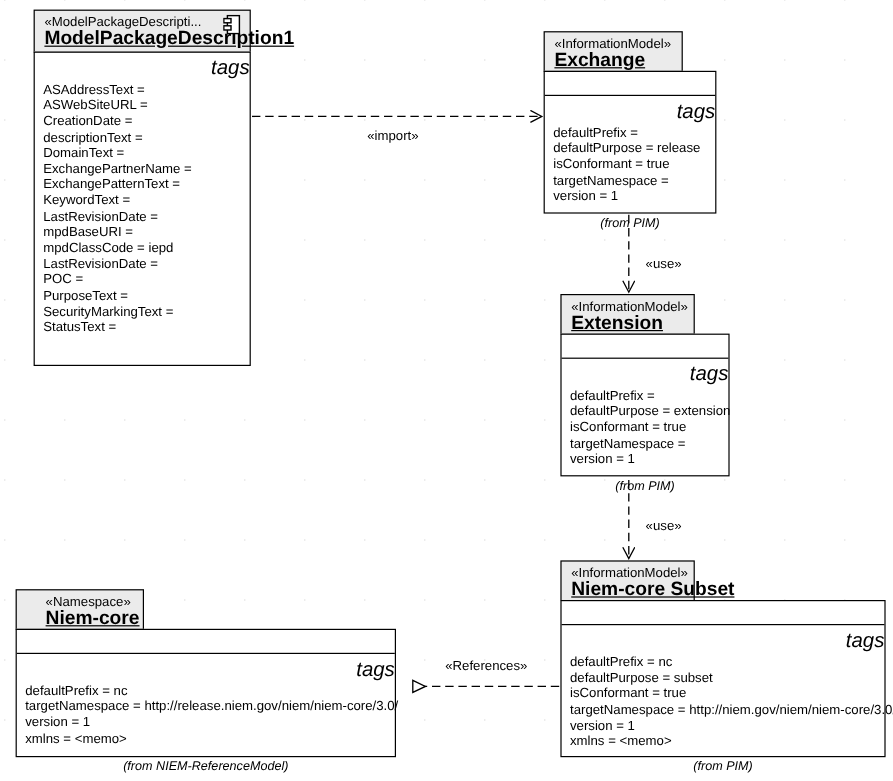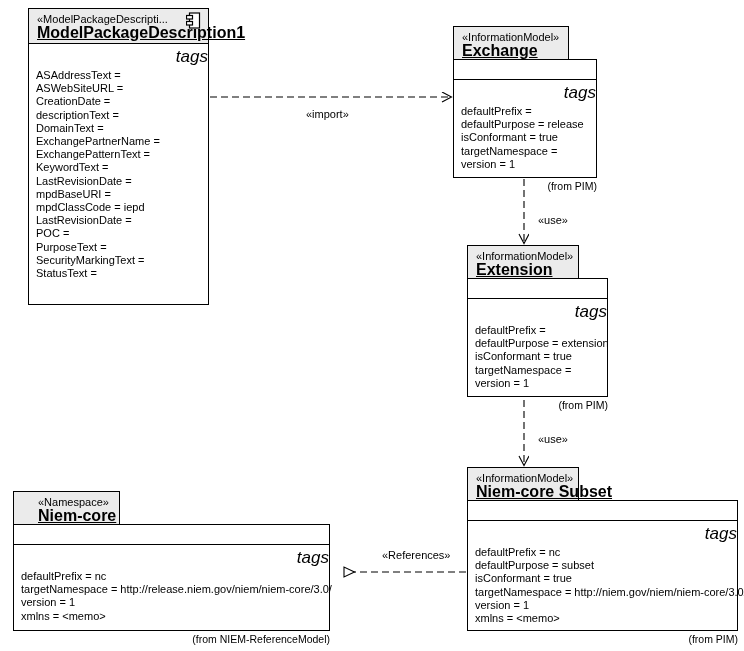--- a/index.html
+++ b/index.html
@@ -80,23 +80,24 @@
   .comp-icon {
     position: absolute;
     width: 15px;
     height: 17px;
   }
 
   
   .from-note {
     position: absolute;
     font-size: 10.5px;
-    color: #000000;
-    white-space: nowrap;
-    text-align: right;
+    font-style: italic;
+    color: #000000;
+    white-space: nowrap;
+    text-align: center;
   }
 
   
   .conn-label {
     position: absolute;
     font-size: 11px;
     color: #000000;
     white-space: nowrap;
   }
 
@@ -254,15 +255,15 @@
       <div class="tag-line">targetNamespace = http://release.niem.gov/niem/niem-core/3.0/</div>
       <div class="tag-line">version = 1</div>
       <div class="tag-line">xmlns = &lt;memo&gt;</div>
     </div>
   </div>
   <div class="from-note" style="left:13px; top:633px; width:317px;">(from NIEM-ReferenceModel)</div>
 
   <div class="conn-label" style="left:306px; top:108px;">«import»</div>
   <div class="conn-label" style="left:538px; top:214px;">«use»</div>
   <div class="conn-label" style="left:538px; top:433px;">«use»</div>
-  <div class="conn-label" style="left:382px; top:549px;text-align:center;">«References»</div>
+  <div class="conn-label" style="left:371px; top:549px;text-align:center;">«References»</div>
 
 </div>
 
 </body></html>

